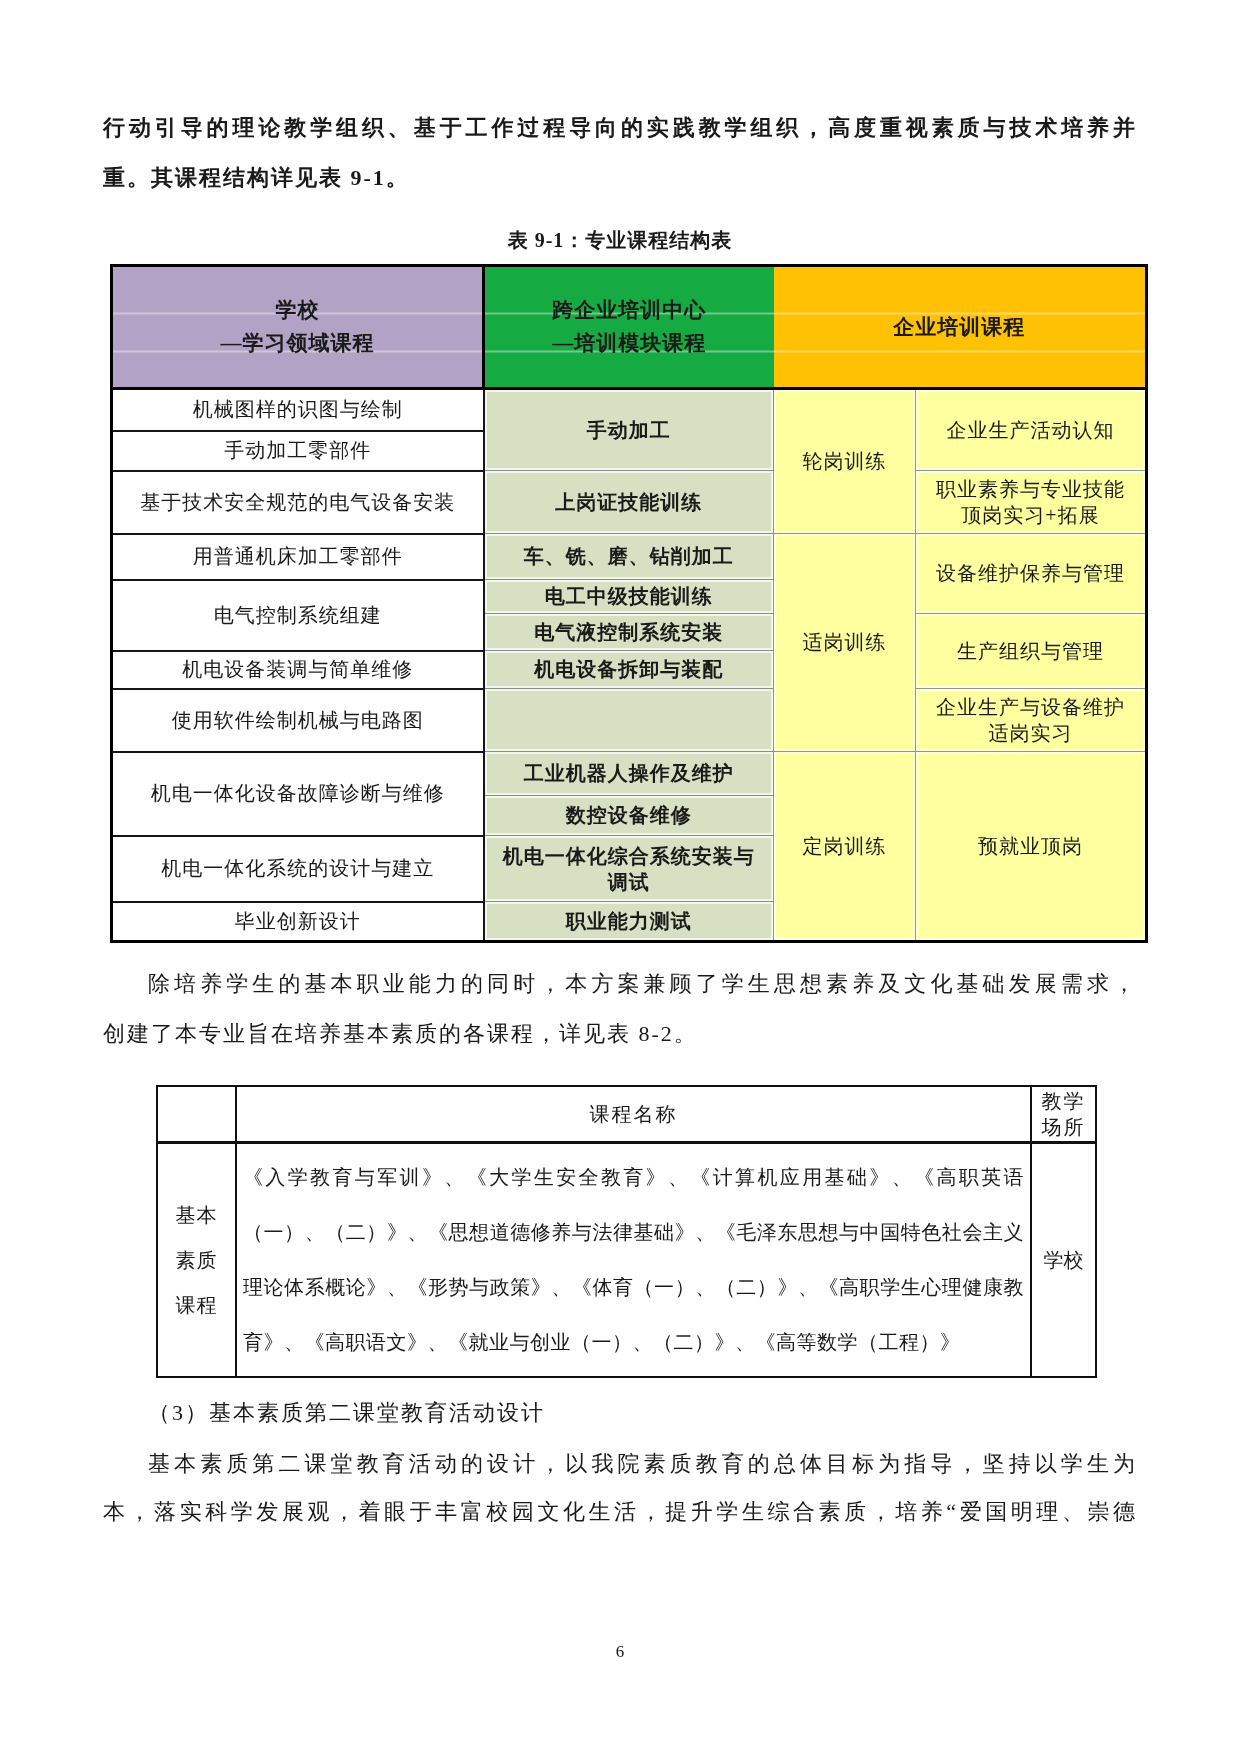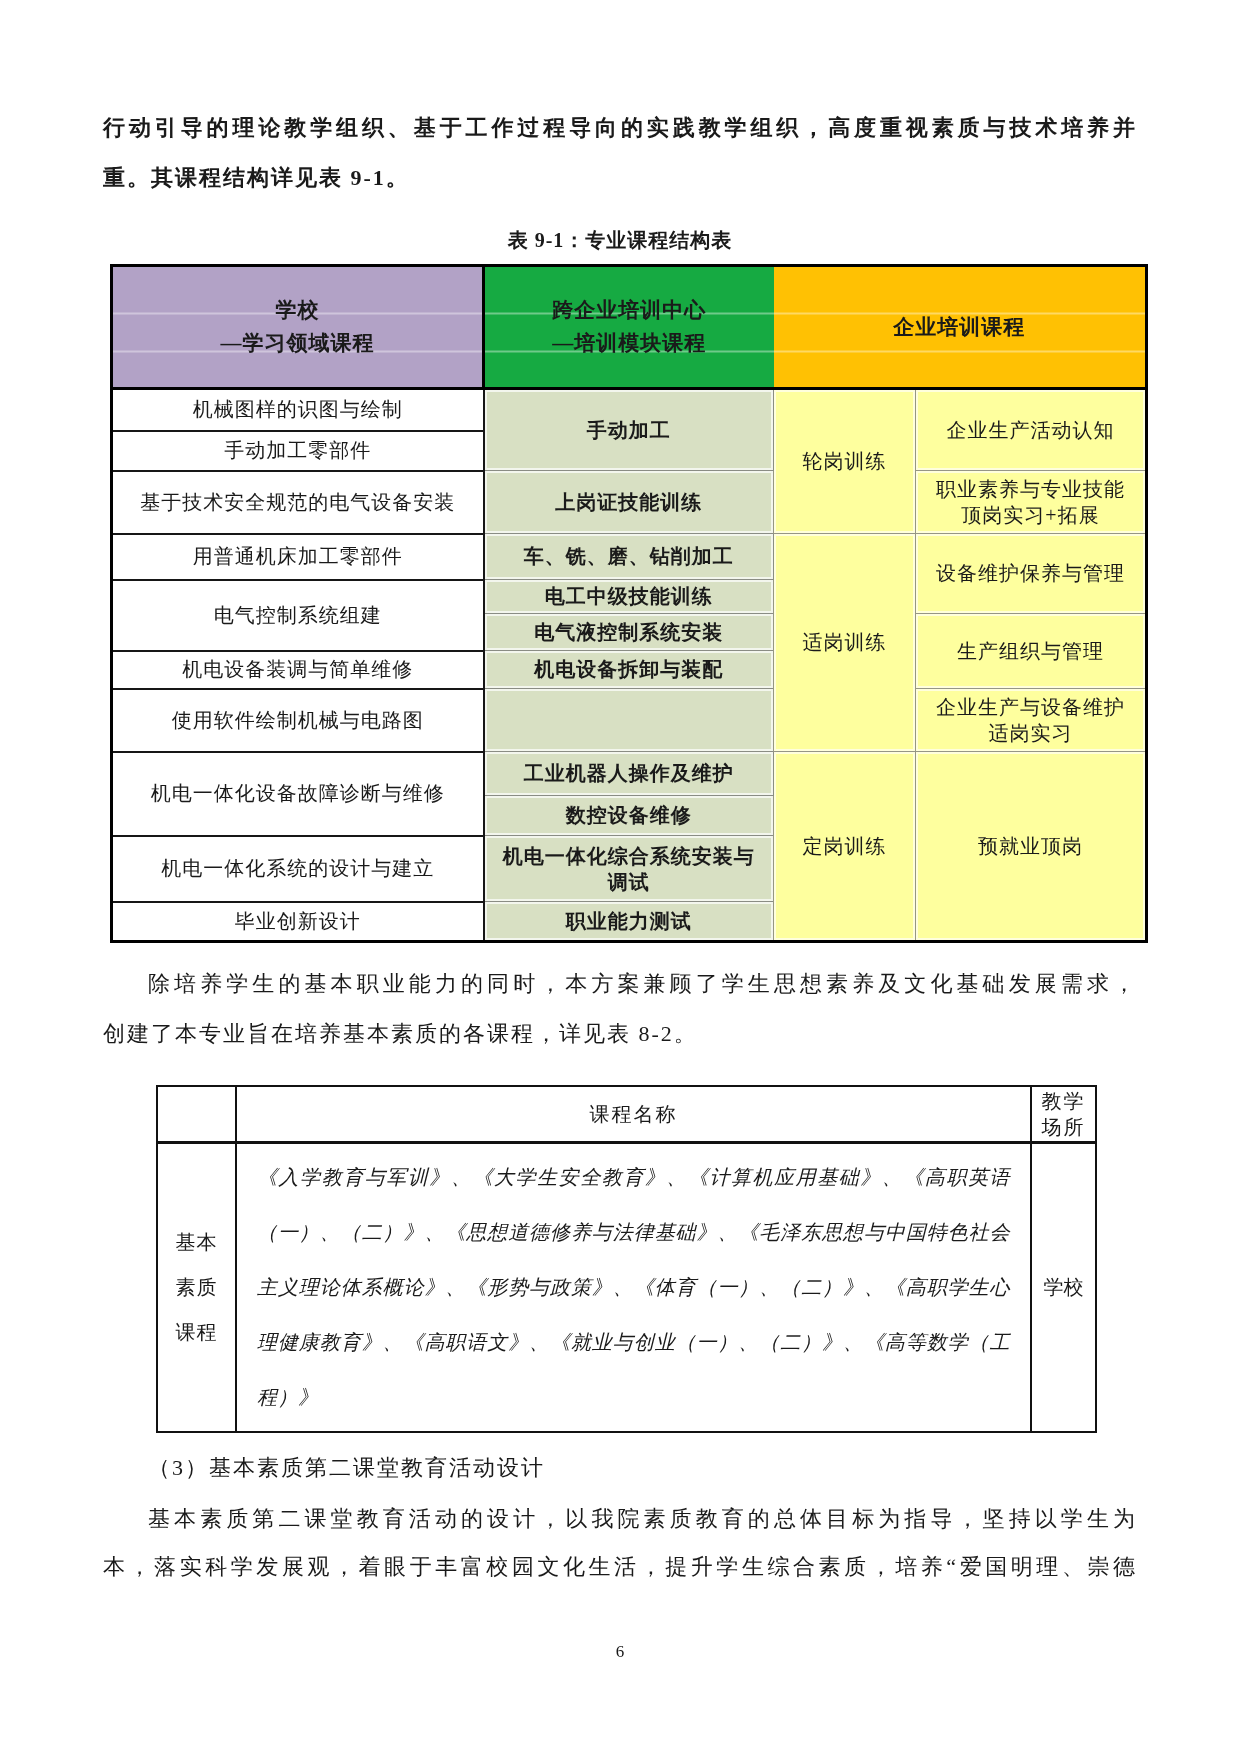--- a/index.html
+++ b/index.html
@@ -51,21 +51,21 @@
 
   
   .t2{width:939px;margin:26px 0 0 53px;border:2px solid #111;font-size:20px;}
   .t2 td{border:2px solid #111;text-align:center;vertical-align:middle;}
   .t2 tr.t2h td{height:51px;line-height:26px;border-bottom:3px solid #111;letter-spacing:2px;}
   .t2 tr.t2b{height:216px;}
   .t2 .cat{white-space:pre-line;line-height:45px;letter-spacing:1px;}
   .t2 .place-h{white-space:pre-line;}
   .t2 .courses{
     text-align:justify;text-align-last:left;
-    padding:6px 20px;line-height:55px;letter-spacing:0.5px;vertical-align:middle;font-style:italic;
+    padding:6px 6px;line-height:55px;letter-spacing:0.5px;vertical-align:middle;
   }
   .pageno{position:absolute;top:1642px;left:0;width:1240px;text-align:center;font-size:17px;}
 </style>
 </head>
 <body>
 
 <div class="page">
   <div class="content">
 
     <div class="para p1">

